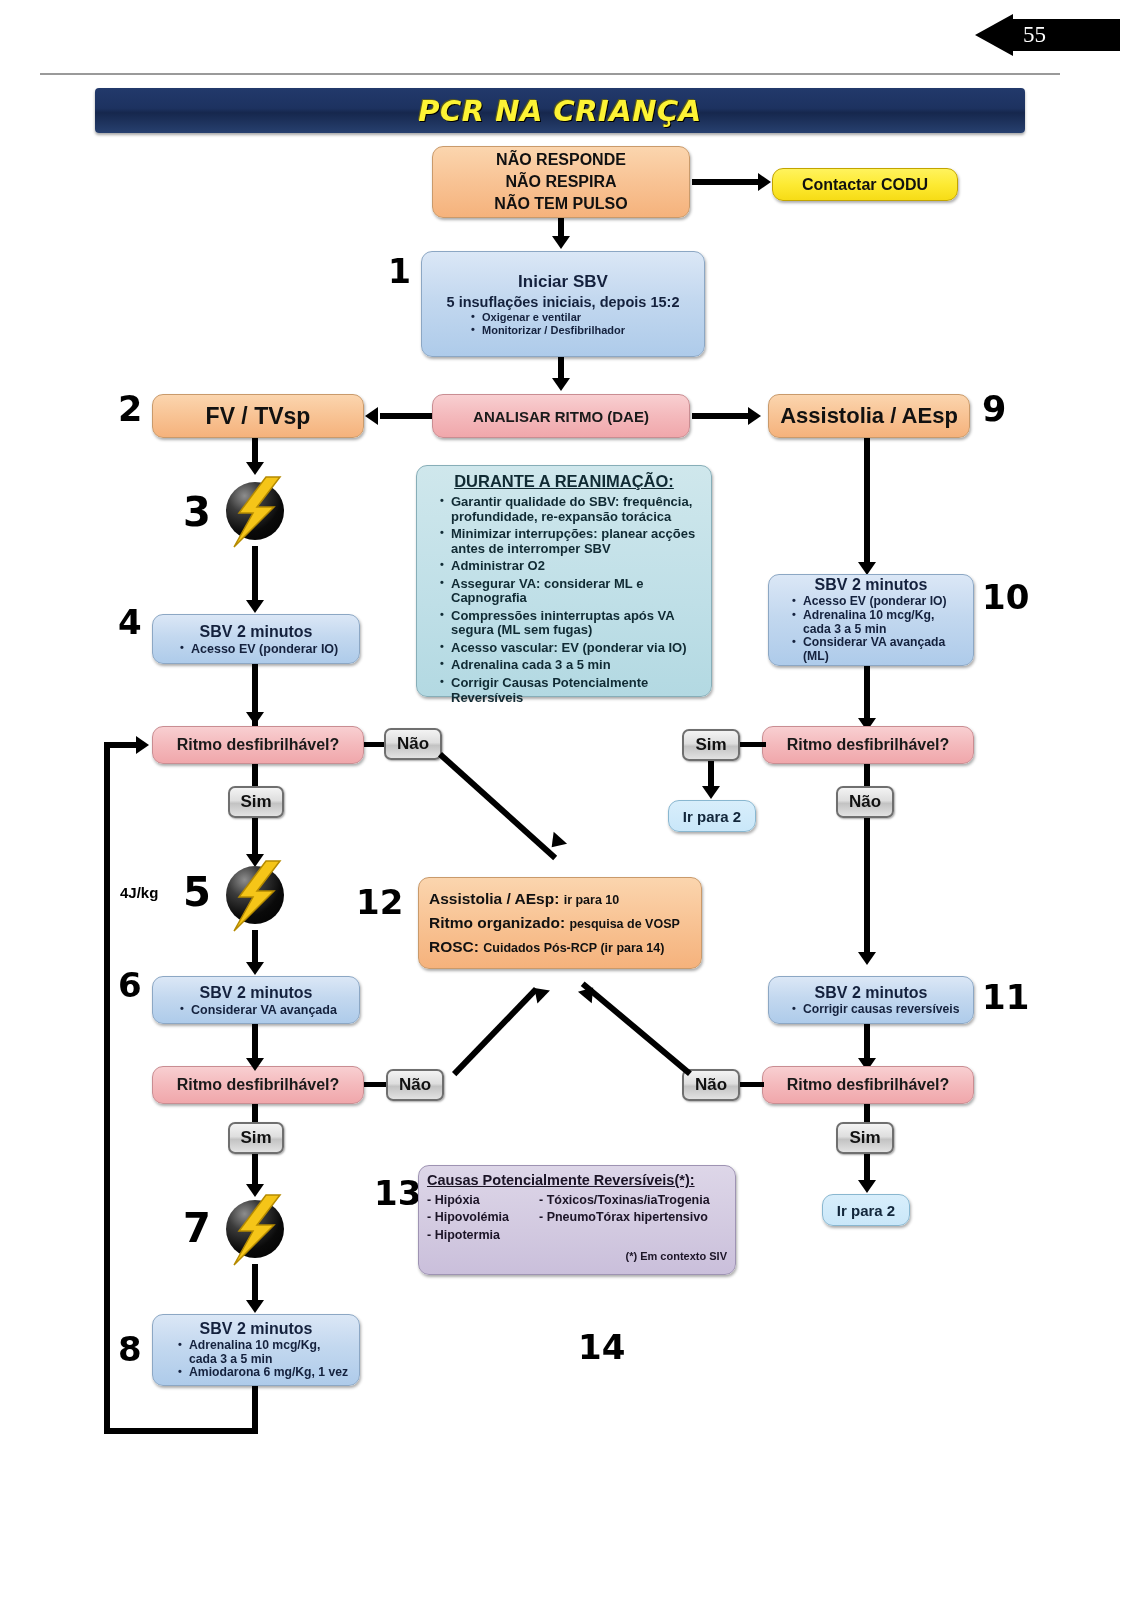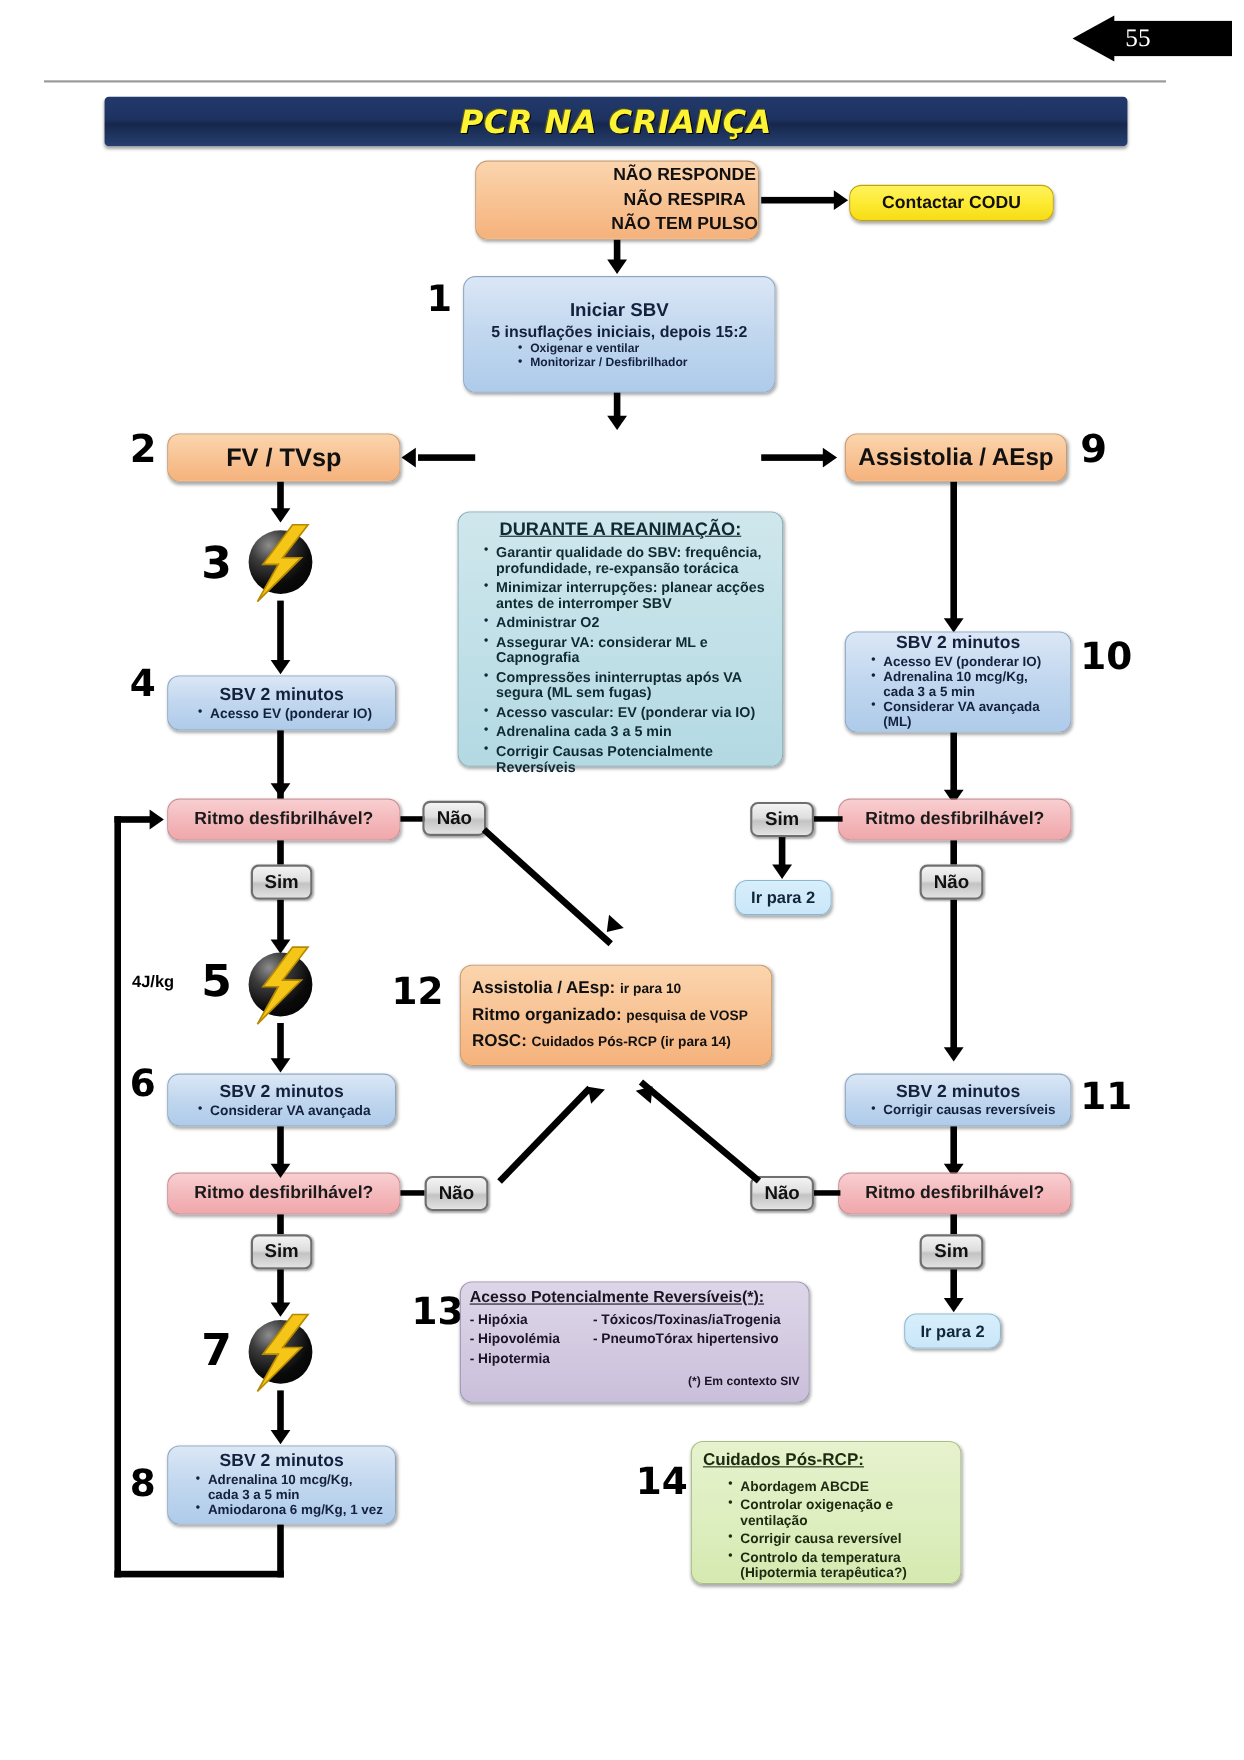--- a/index.html
+++ b/index.html
@@ -96,21 +96,21 @@
     <div class="arrow-head"></div>
     <div class="arrow-body"></div>
     <div class="num">55</div>
   </div>
   <div class="hrule"></div>
 
   <div class="banner">
     <div class="txt">PCR NA CRIANÇA</div>
   </div>
 
-  <div class="node orange" style="left:432px;top:146px;width:258px;height:72px;align-items:flex-end;">
+  <div class="node orange" style="left:432px;top:146px;width:258px;height:72px;">
     <div class="title" style="font-size:16px;line-height:1.38;">
       <div>NÃO RESPONDE</div>
       <div>NÃO RESPIRA</div>
       <div>NÃO TEM PULSO</div>
     </div>
   </div>
 
   <div class="line" style="left:692px;top:179px;width:68px;height:6px;"></div>
   <div class="arrowright" style="left:758px;top:173px;"></div>
 
@@ -127,20 +127,23 @@
     <div class="title" style="font-size:14.5px;margin-top:2px;">5 insuflações iniciais, depois 15:2</div>
     <ul style="font-size:11px;margin-left:34px;">
       <li>Oxigenar e ventilar</li>
       <li>Monitorizar / Desfibrilhador</li>
     </ul>
   </div>
 
   <div class="line" style="left:558px;top:357px;width:6px;height:27px;"></div>
   <div class="arrowdown" style="left:552px;top:378px;"></div>
 
+  <div class="node pink" style="left:432px;top:394px;width:258px;height:44px;">
+    <div class="title" style="font-size:15px;">ANALISAR RITMO (DAE)</div>
+  </div>
 
   <div class="stepnum" style="left:118px;top:392px;font-size:35px;">2</div>
   <div class="node orange" style="left:152px;top:394px;width:212px;height:44px;">
     <div class="title" style="font-size:23px;">FV / TVsp</div>
   </div>
   <div class="line" style="left:380px;top:413px;width:52px;height:6px;"></div>
   <div class="arrowleft" style="left:365px;top:407px;"></div>
 
   <div class="node orange" style="left:768px;top:394px;width:202px;height:44px;">
     <div class="title" style="font-size:22px;">Assistolia / AEsp</div>
@@ -340,39 +343,30 @@
   <div class="line" style="left:864px;top:1104px;width:6px;height:18px;"></div>
   <div class="pill" style="left:836px;top:1122px;width:58px;height:32px;">Sim</div>
   <div class="line" style="left:864px;top:1154px;width:6px;height:32px;"></div>
   <div class="arrowdown" style="left:858px;top:1180px;"></div>
   <div class="node lightcyan" style="left:822px;top:1194px;width:88px;height:32px;">
     <div class="title" style="font-size:15px;">Ir para 2</div>
   </div>
 
   <div class="stepnum" style="left:374px;top:1176px;font-size:34px;">13</div>
   <div class="node purple" style="left:418px;top:1165px;width:318px;height:110px;padding:6px 8px;justify-content:flex-start;">
-    <div class="title u" style="font-size:14.5px;text-align:left;margin-bottom:4px;">Acesso Potencialmente Reversíveis(*):</div>
+    <div class="title u" style="font-size:14.5px;text-align:left;margin-bottom:4px;">Causas Potencialmente Reversíveis(*):</div>
     <div style="display:flex;gap:8px;font-size:12.5px;font-weight:bold;line-height:1.38;">
       <div style="min-width:104px;">
         <div>- Hipóxia</div>
         <div>- Hipovolémia</div>
         <div>- Hipotermia</div>
       </div>
       <div>
         <div>- Tóxicos/Toxinas/iaTrogenia</div>
         <div>- PneumoTórax hipertensivo</div>
       </div>
     </div>
     <div style="text-align:right;font-size:11px;font-weight:bold;margin-top:6px;">(*) Em contexto SIV</div>
   </div>
 
   <div class="stepnum" style="left:578px;top:1330px;font-size:34px;">14</div>
-  <div class="node green" style="left:628px;top:1310px;width:246px;height:130px;padding:8px 10px;justify-content:flex-start;">
-    <div class="title u" style="font-size:15.5px;text-align:left;margin-bottom:6px;">Cuidados Pós-RCP:</div>
-    <ul style="font-size:12.5px;margin-left:14px;">
-      <li style="margin-bottom:3px;">Abordagem ABCDE</li>
-      <li style="margin-bottom:3px;">Controlar oxigenação e ventilação</li>
-      <li style="margin-bottom:3px;">Corrigir causa reversível</li>
-      <li>Controlo da temperatura (Hipotermia terapêutica?)</li>
-    </ul>
-  </div>
 
 </div>
 
 </body></html>

